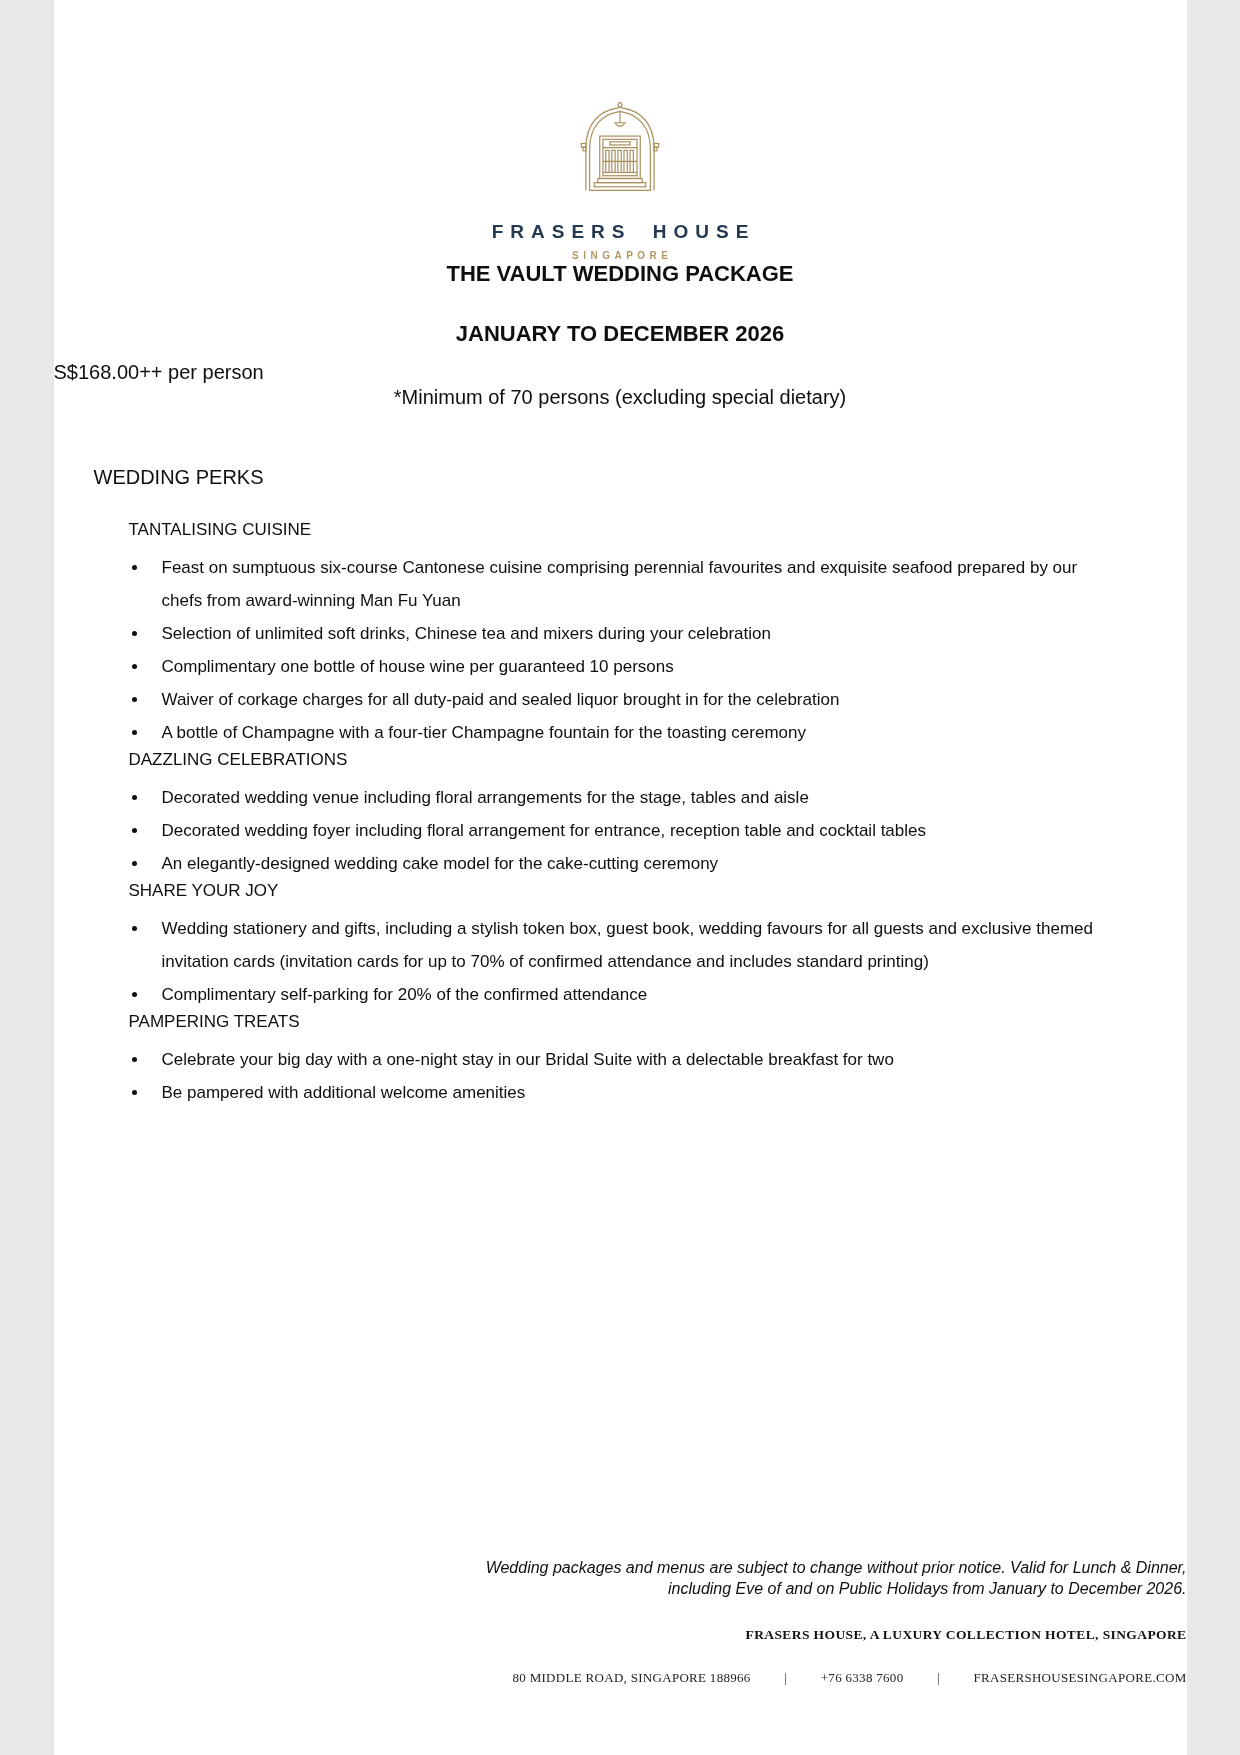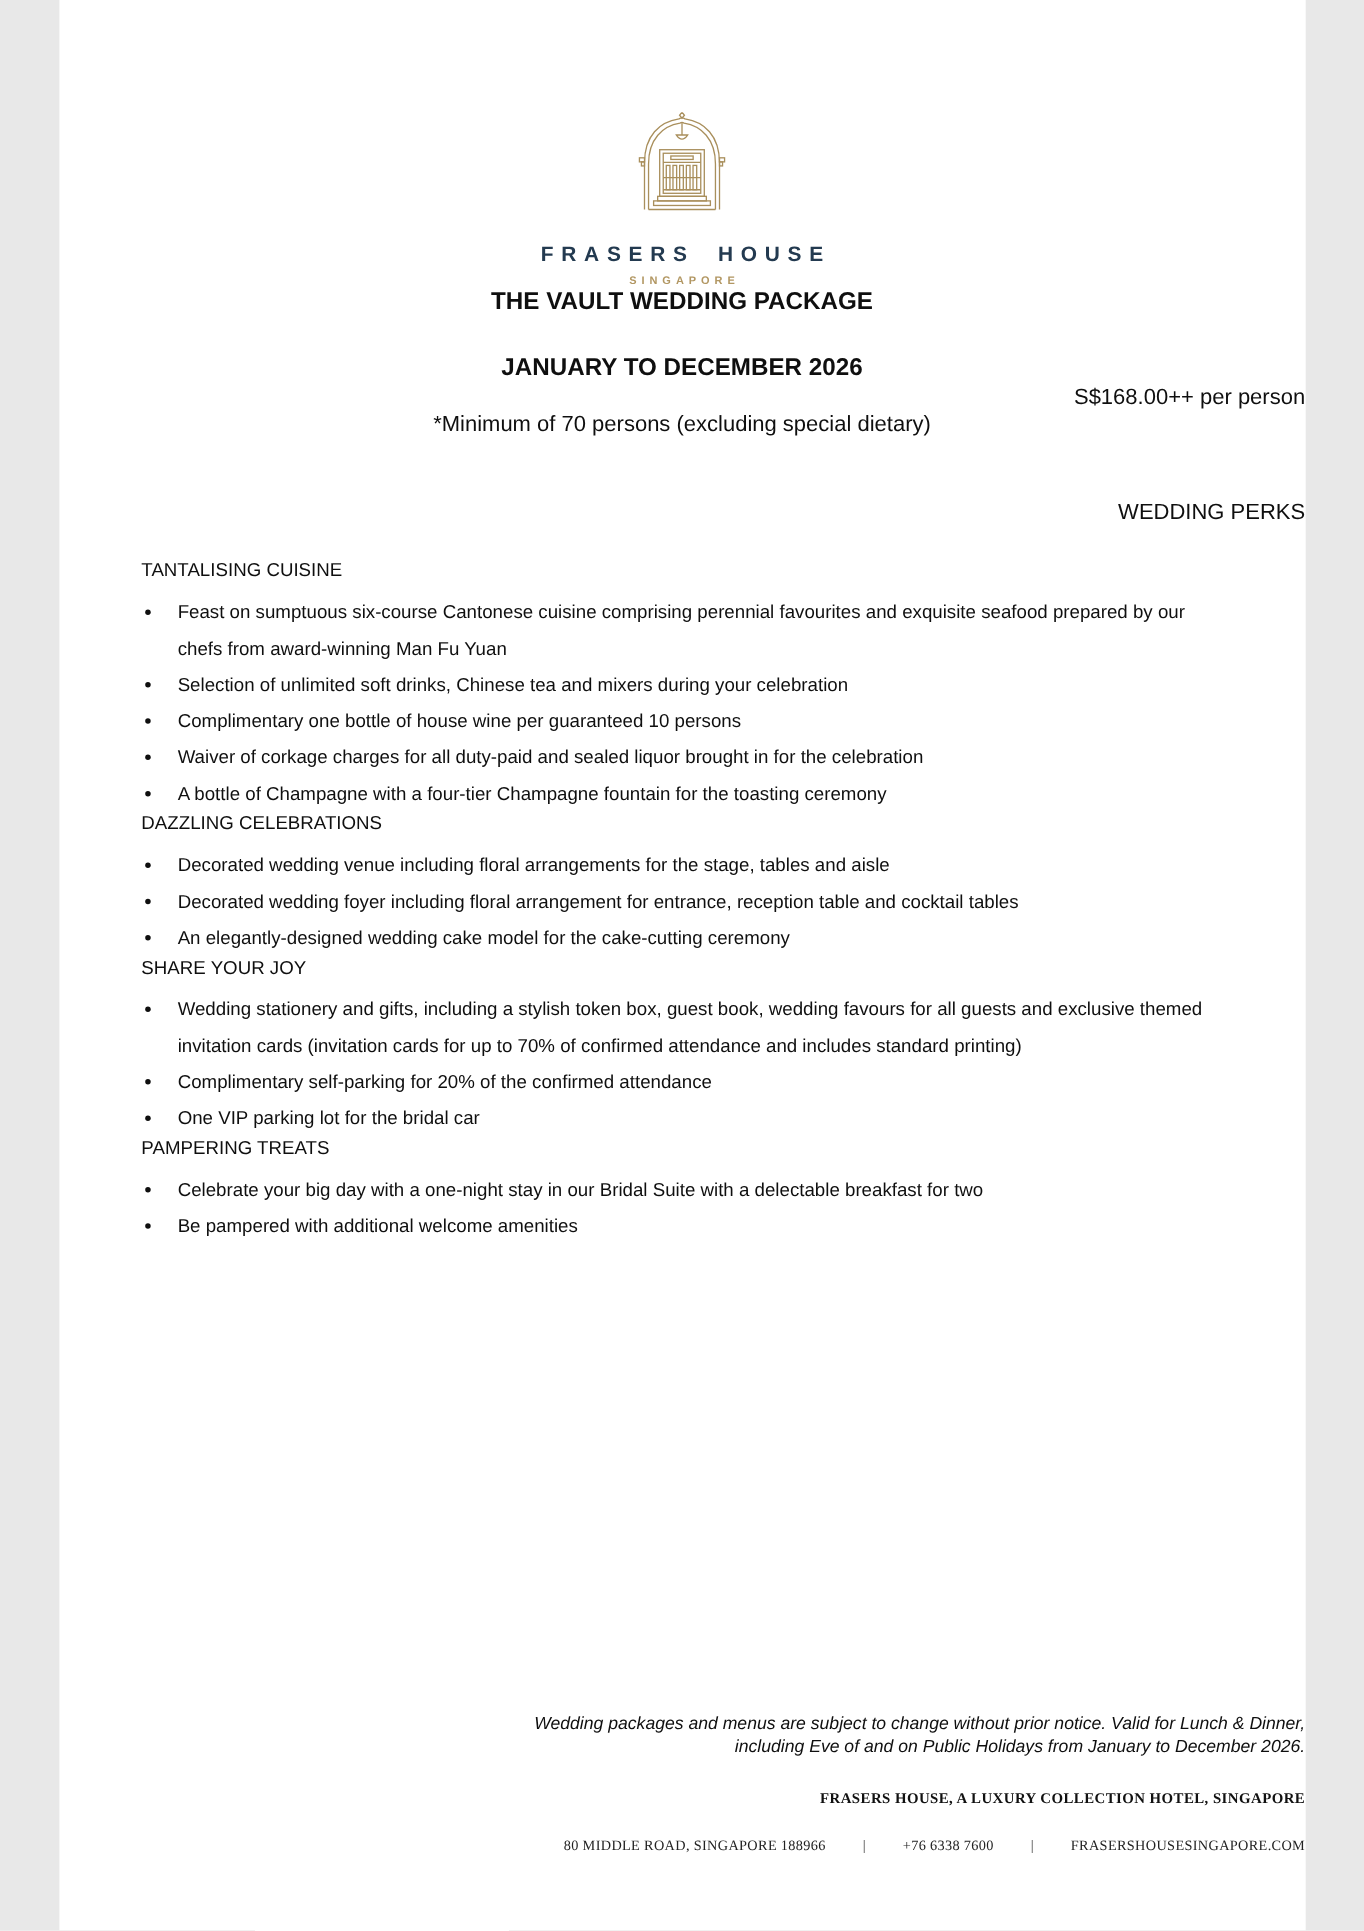--- a/index.html
+++ b/index.html
@@ -23,23 +23,23 @@
   }
   .brand-loc{
     margin-top:7px;
     font-size:10px;font-weight:bold;
     letter-spacing:4.5px;text-indent:4.5px;
     color:#B29763;text-align:center;
   }
   
   .doc-title{font-size:22px;font-weight:bold;text-align:center;}
   .period{margin-top:34px;font-size:22px;font-weight:bold;text-align:center;}
-  .price{margin-top:3px;font-size:20px;text-align:right;}
+  .price{margin-top:14px;font-size:20px;text-align:left;}
   .minimum{margin-top:2px;font-size:20px;text-align:center;}
-  .perks-heading{margin-top:57px;font-size:20px;text-align:right;padding-left:40px;}
+  .perks-heading{margin-top:57px;font-size:20px;text-align:left;padding-left:40px;}
   
   .content{margin:30px 75px 0 75px;}
   .perk-section{margin:0;}
   .perk-section + .perk-section{}
   .section-title{
     font-size:17px;font-weight:normal;
     line-height:22px;margin:0 0 10px 0;
   }
   ul.bullets{list-style:none;margin:0;padding:0;}
   li.bullet-item{display:flex;align-items:flex-start;}
@@ -191,26 +191,20 @@
             <span class="dot"></span>
             <div class="lines">
               <div class="line">Wedding stationery and gifts, including a stylish token box, guest book, wedding favours for all guests and exclusive themed</div>
               <div class="line">invitation cards (invitation cards for up to 70% of confirmed attendance and includes standard printing)</div>
             </div>
           </li>
           <li class="bullet-item">
             <span class="dot"></span>
             <div class="lines">
               <div class="line">Complimentary self-parking for 20% of the confirmed attendance</div>
-            </div>
-          </li>
-          <li class="bullet-item">
-            <span class="dot"></span>
-            <div class="lines">
-              <div class="line">One VIP parking lot for the bridal car</div>
             </div>
           </li>
         </ul>
       </section>
       <section class="perk-section">
         <h2 class="section-title">PAMPERING TREATS</h2>
         <ul class="bullets">
           <li class="bullet-item">
             <span class="dot"></span>
             <div class="lines">

